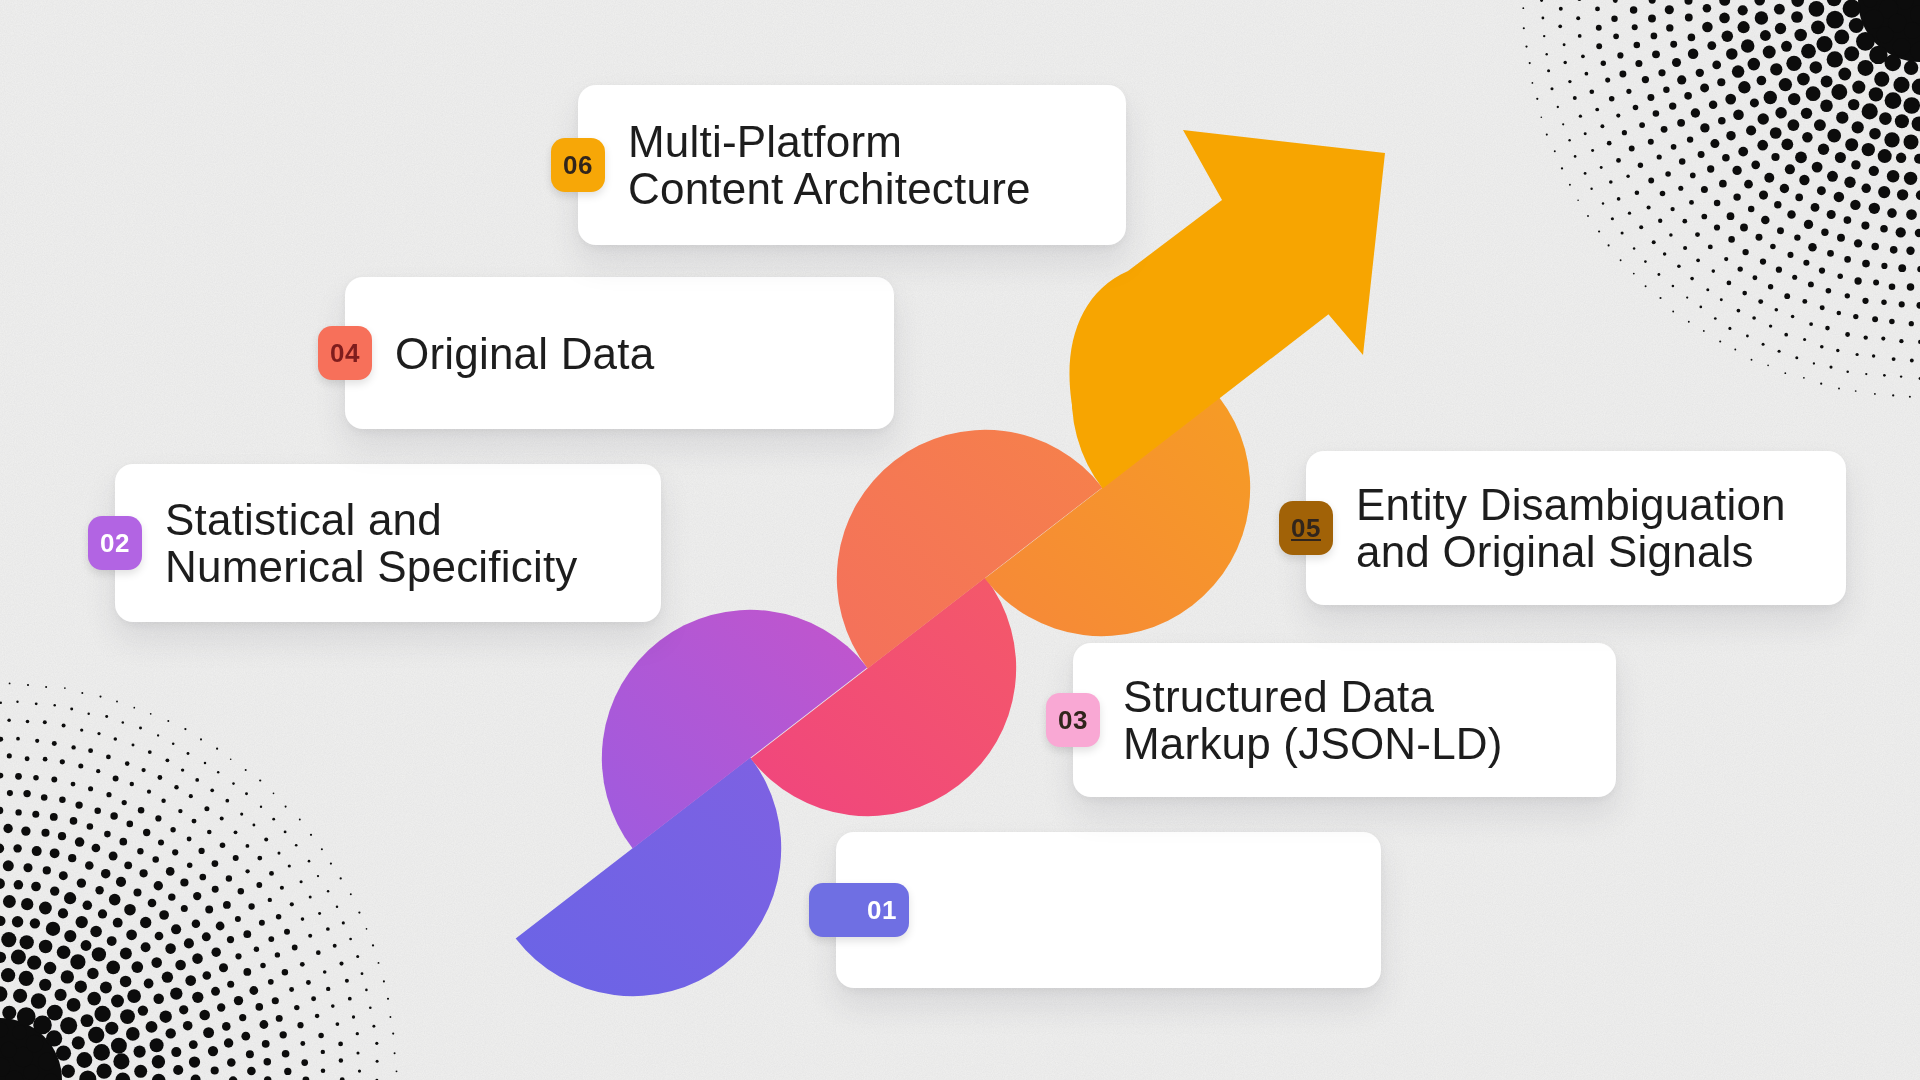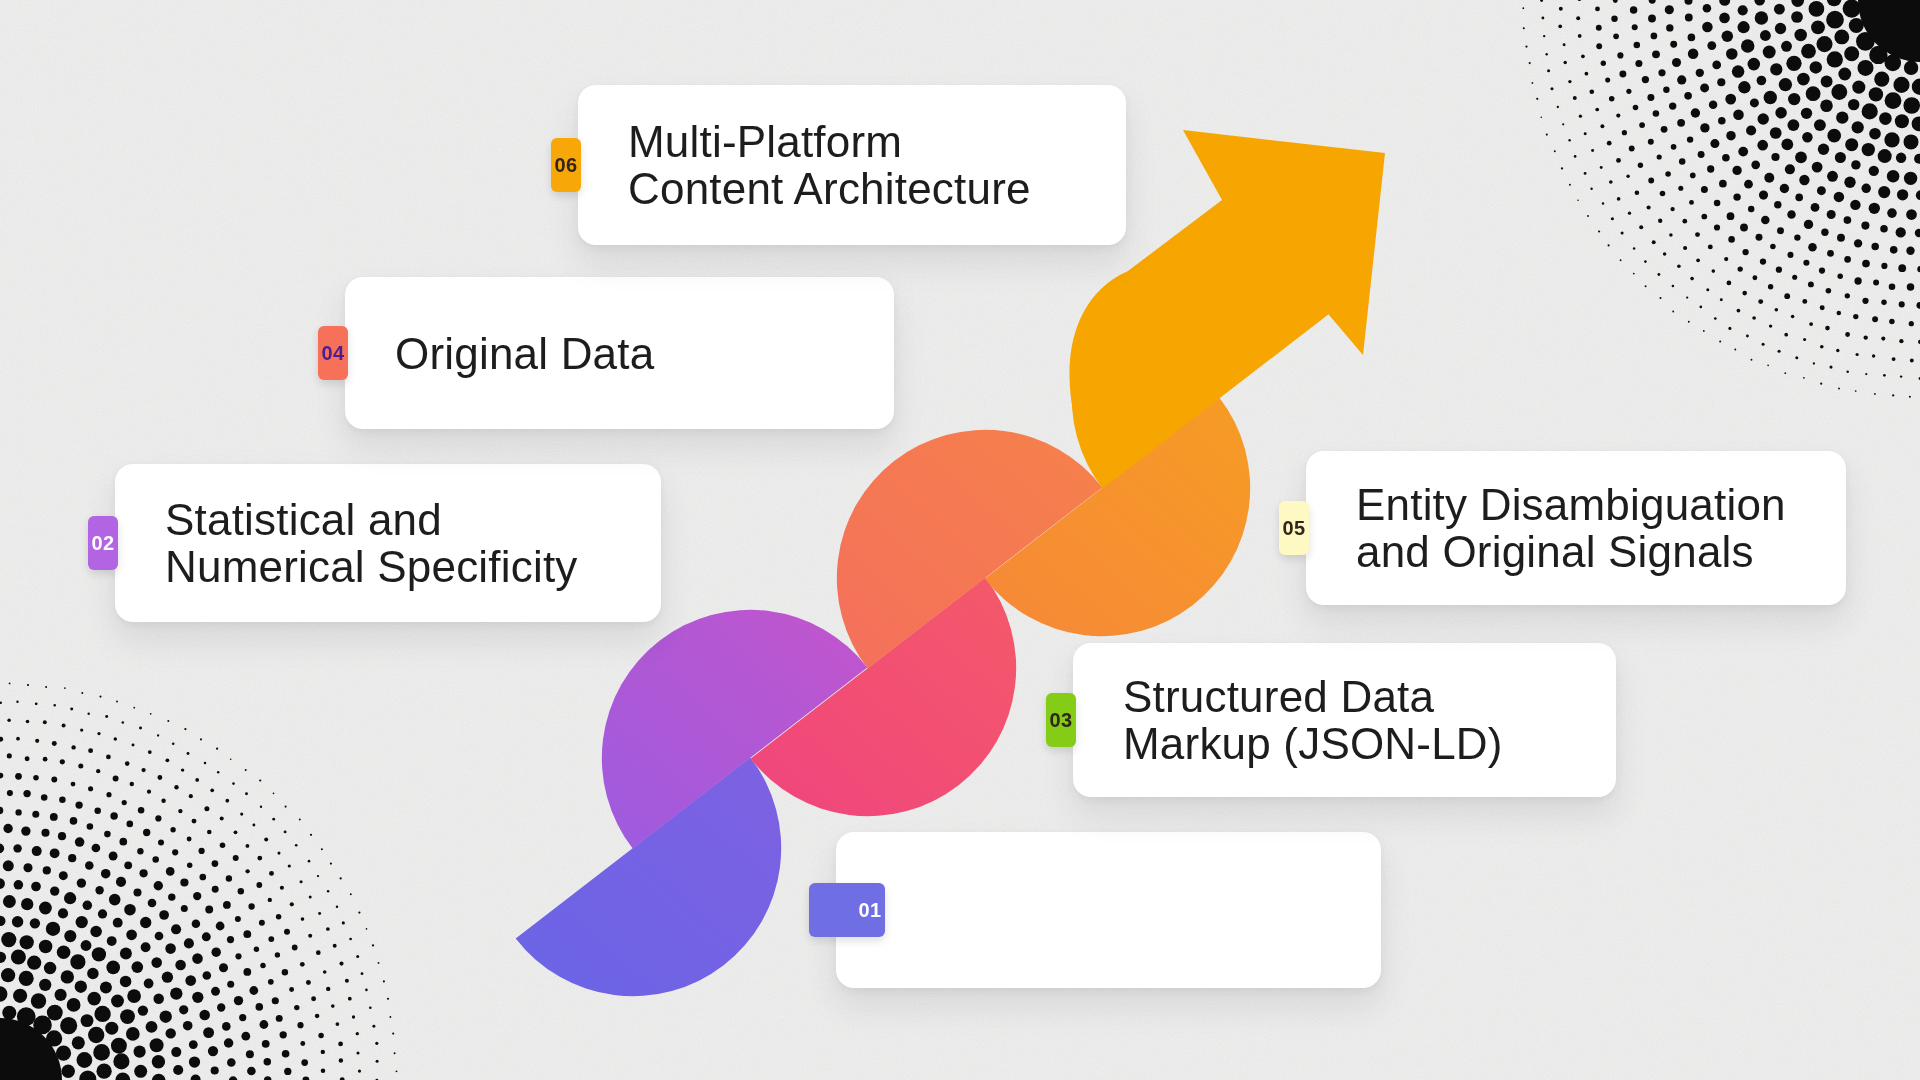--- a/index.html
+++ b/index.html
@@ -11,23 +11,23 @@
   #stage{position:absolute;inset:0;width:1920px;height:1080px;}
   svg#art{position:absolute;left:0;top:0;display:block;}
 
   .card{
     position:absolute;background:#ffffff;border-radius:18px;
     box-shadow:0 18px 32px rgba(50,50,70,.10), 0 3px 8px rgba(0,0,0,.05);
     display:flex;align-items:center;padding-left:50px;box-sizing:border-box;
   }
   .card .badge{
     position:absolute;left:-27px;top:50%;transform:translateY(-50%);
-    width:30px;height:54px;border-radius:6px;
+    width:54px;height:54px;border-radius:14px;
     display:flex;align-items:center;justify-content:center;
-    font-size:20px;font-weight:700;letter-spacing:.5px;
+    font-size:26px;font-weight:700;letter-spacing:.5px;
     box-shadow:0 4px 8px rgba(0,0,0,.12);
   }
   .card .label{color:#1d1d1d;font-size:44px;line-height:47px;font-weight:500;letter-spacing:.2px;}
   .card .label span{display:block;white-space:nowrap;}
 
   
   .c1{left:836px;top:832px;width:545px;height:156px;}
   .c2{left:115px;top:464px;width:546px;height:158px;align-items:center;}
   .c3{left:1073px;top:643px;width:543px;height:154px;}
   .c4{left:345px;top:277px;width:549px;height:152px;}
@@ -893,36 +893,36 @@
 
   <div class="card c2">
     <div class="badge" style="background: rgb(178, 100, 227); color: rgb(255, 255, 255);">02</div>
     <div class="label">
       <span>Statistical and</span>
       <span>Numerical Specificity</span>
     </div>
   </div>
 
   <div class="card c3">
-    <div class="badge" style="background: #84cc16; color: rgb(49, 37, 28);">03</div>
+    <div class="badge" style="background: #f9a8d4; color: rgb(49, 37, 28);">03</div>
     <div class="label">
       <span>Structured Data</span>
       <span>Markup (JSON-LD)</span>
     </div>
   </div>
 
   <div class="card c4">
-    <div class="badge" style="background: rgb(247, 112, 90); color: #4c1d95;">04</div>
+    <div class="badge" style="background: rgb(247, 112, 90); color: #7f1d1d;">04</div>
     <div class="label">
       <span>Original Data</span>
     </div>
   </div>
 
   <div class="card c5">
-    <div class="badge" style="background: #fef9c3; color: rgb(49, 37, 28);">05</div>
+    <div class="badge" style="background: #a16207; color: rgb(49, 37, 28); text-decoration: underline;">05</div>
     <div class="label">
       <span>Entity Disambiguation</span>
       <span>and Original Signals</span>
     </div>
   </div>
 
   <div class="card c6">
     <div class="badge" style="background: rgb(247, 167, 7); color: rgb(49, 37, 28);">06</div>
     <div class="label">
       <span>Multi-Platform</span>

